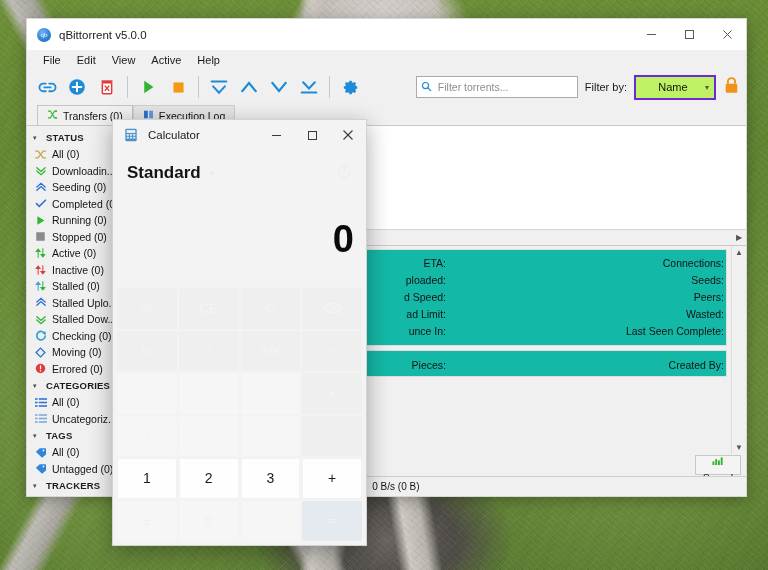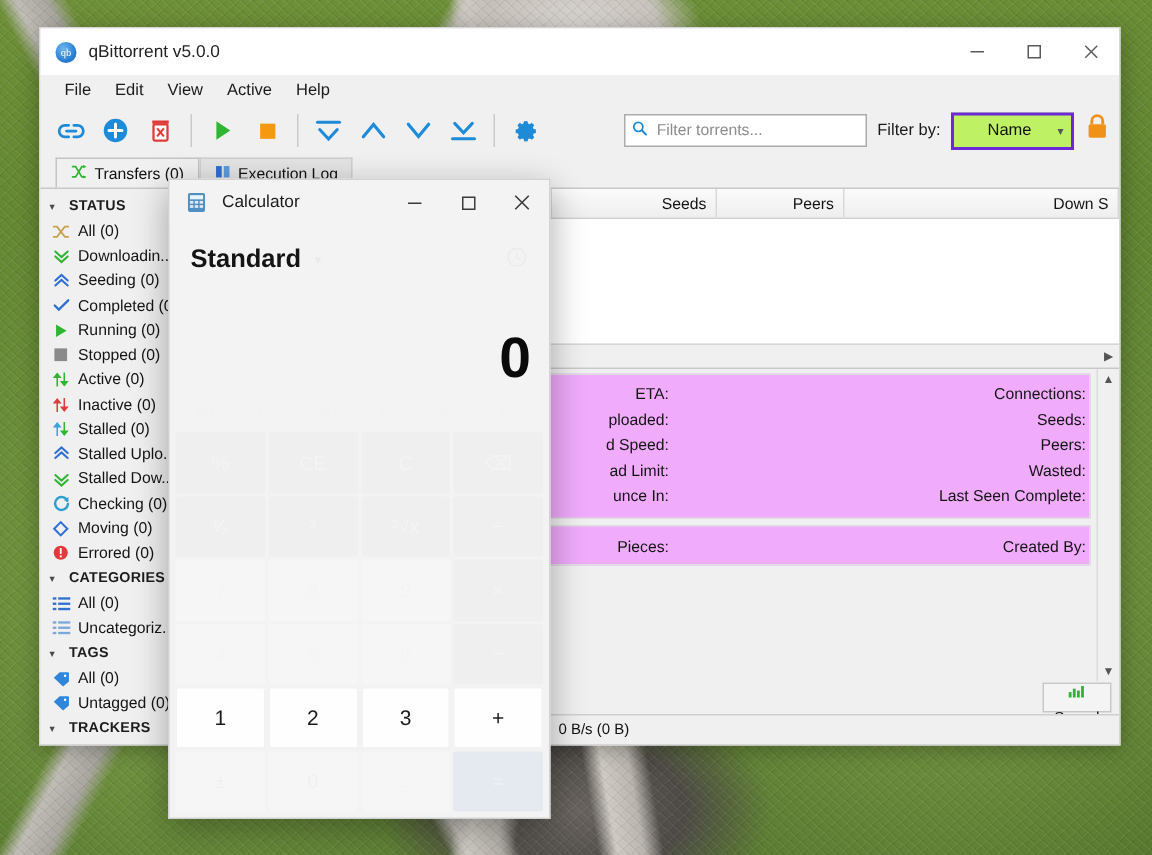--- a/index.html
+++ b/index.html
@@ -114,21 +114,21 @@
   .ch.r{justify-content:flex-end;}
   .listbody{flex:1;background:#fff;min-height:0;}
   .hscroll{height:15px;background:#f0f0f0;border-top:1px solid #d5d5d5;display:flex;align-items:center;flex:0 0 auto;}
   .hscroll .thumb{height:13px;width:115px;background:#e9e9e9;border:1px solid #ccc;margin-left:1px;}
   .hscroll .arr{margin-left:auto;width:14px;text-align:center;font-size:8px;color:#555;}
 
   
   .details{background:#f0f0f0;border-top:1px solid #c8c8c8;display:flex;flex-direction:column;flex:0 0 auto;height:230px;}
   .dscroll{flex:1;display:flex;min-height:0;}
   .dinner{flex:1;padding:3px 4px;min-width:0;display:flex;flex-direction:column;gap:4px;}
-  .dbox{border:1px solid #dedede;background:#f0abfc;padding:5px 2px;}
+  .dbox{border:1px solid #dedede;background:#14b8a6;padding:5px 2px;}
   .drow{display:flex;font-size:10.5px;color:#141414;line-height:17px;}
   .dcell{flex:1;text-align:right;padding-right:7px;}
   .dcell.c2{padding-right:0;text-align:right;}
   .vscroll{width:14px;background:#f0f0f0;border-left:1px solid #dcdcdc;display:flex;flex-direction:column;align-items:center;justify-content:space-between;padding:2px 0;flex:0 0 auto;}
   .vscroll span{font-size:8px;color:#555;}
   .dtabs{height:22px;display:flex;align-items:center;gap:5px;padding:0 5px;flex:0 0 auto;}
   .dtab{height:18px;display:flex;align-items:center;gap:4px;padding:0 7px;font-size:10.5px;color:#111;border:1px solid #c8c8c8;background:#f4f4f4;flex-direction:column;}
   .dtab.right{margin-left:auto;}
 
   .statusbar{height:19px;background:#f0f0f0;border-top:1px solid #cfcfcf;display:flex;align-items:center;gap:7px;padding:0 6px;font-size:10px;color:#111;flex:0 0 auto;}
@@ -526,28 +526,20 @@
       </div>
 
       <div class="sgroup">
         <span class="caret">▾</span>
         <span class="glabel">TRACKERS</span>
       </div>
     </div>
 
     <div class="mainarea">
 
-      <div class="colhead">
-        <div class="ch" style="width:20px;padding:0;"></div>
-        <div class="ch" style="width:88px">Progress</div>
-        <div class="ch" style="width:92px">Status</div>
-        <div class="ch r" style="width:110px">Seeds</div>
-        <div class="ch r" style="width:85px">Peers</div>
-        <div class="ch r" style="flex:1">Down S</div>
-      </div>
 
       <div class="listbody"></div>
 
       <div class="hscroll">
         <div class="thumb"></div>
         <div class="arr">▶</div>
       </div>
 
       <div class="details">
         <div class="dscroll">

